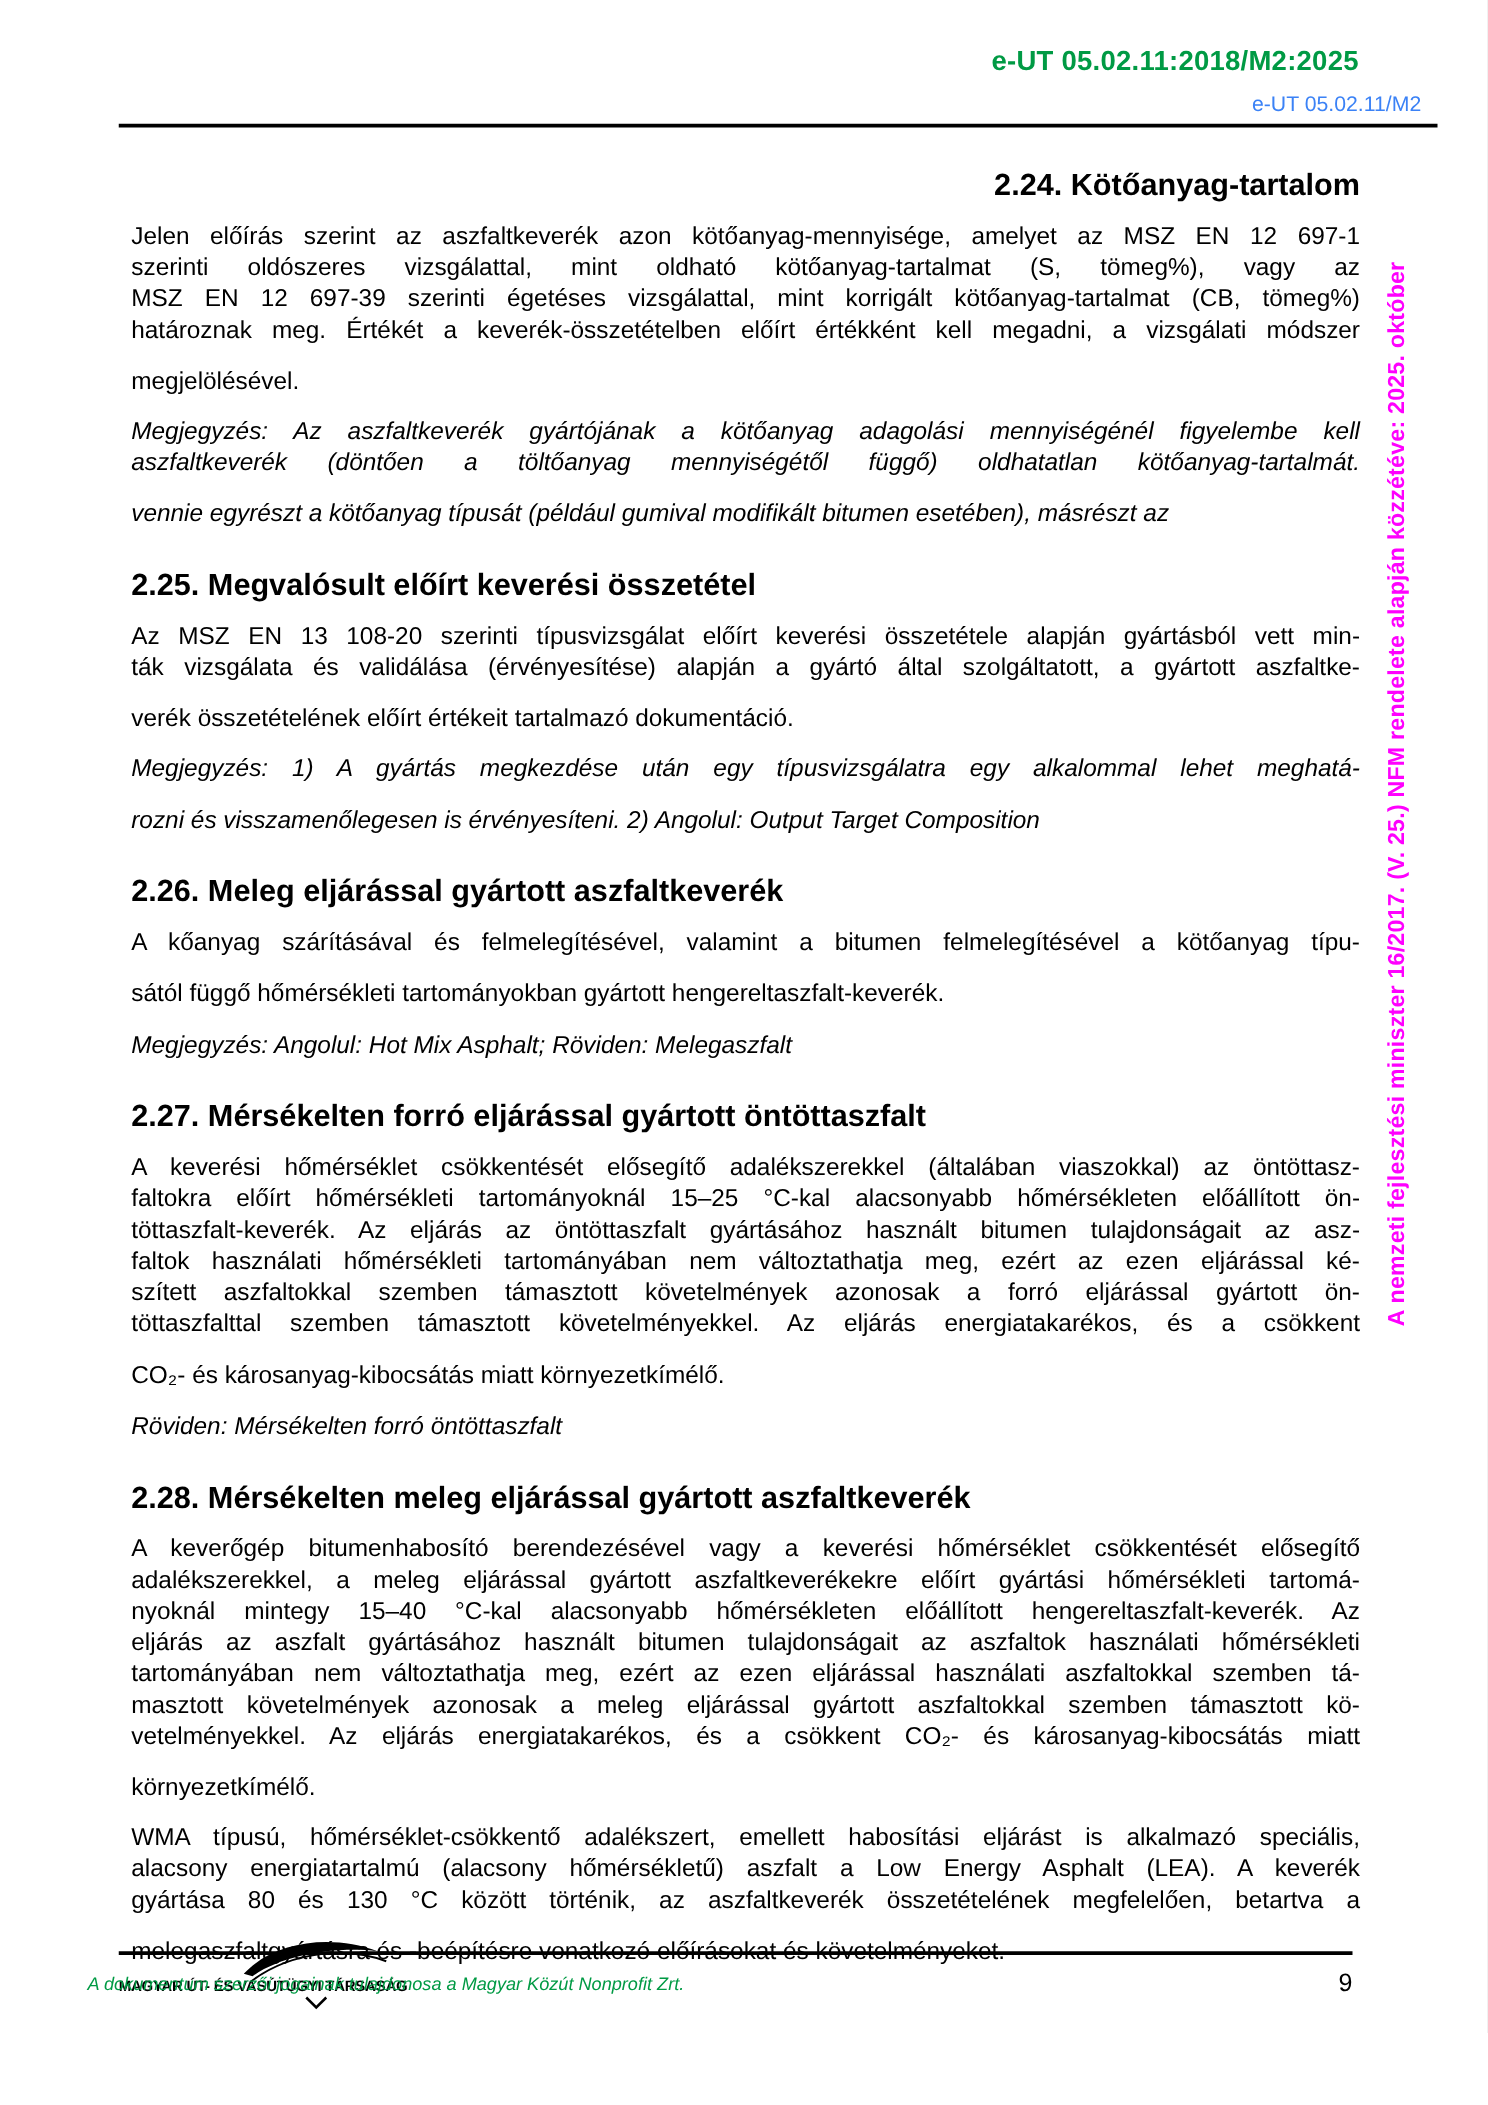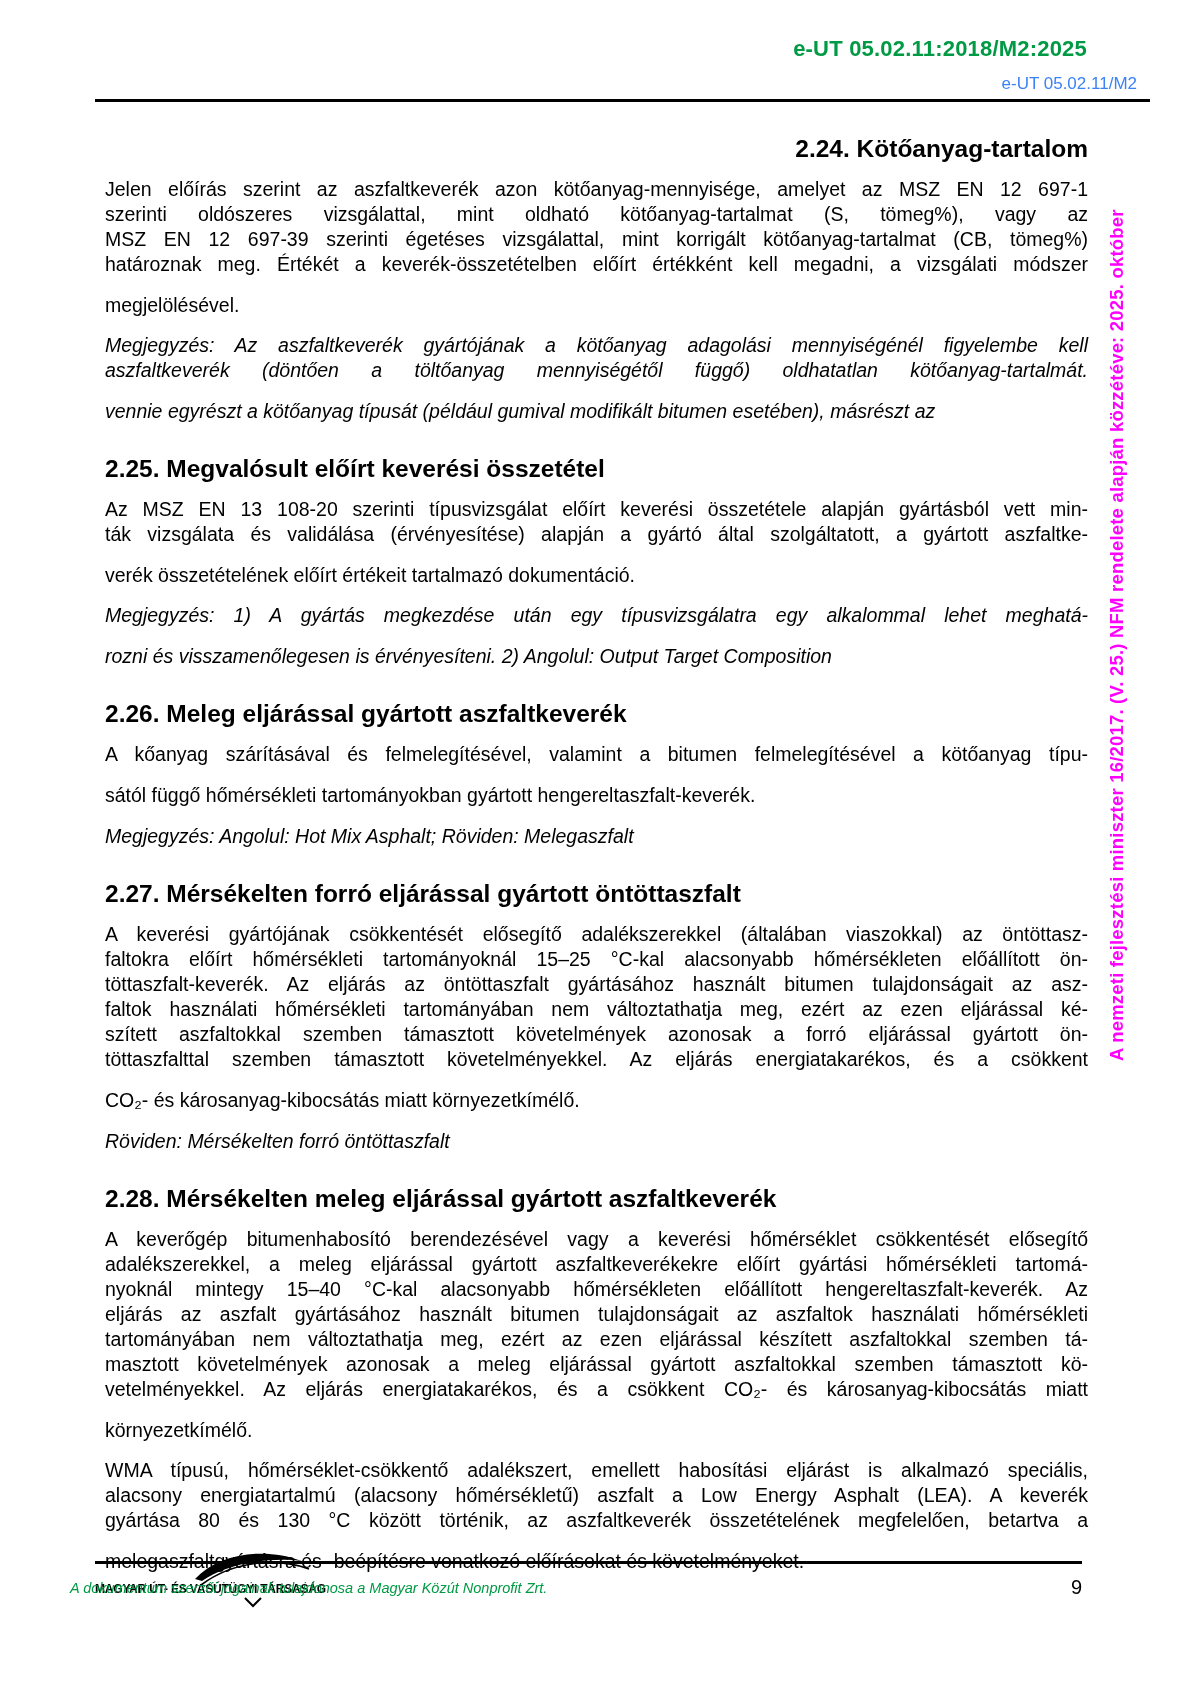--- a/index.html
+++ b/index.html
@@ -168,41 +168,41 @@
           <div class="line">sától függő hőmérsékleti tartományokban gyártott hengereltaszfalt-keverék.</div>
         </div>
       <div class="para italic">
           <div class="line">Megjegyzés: Angolul: Hot Mix Asphalt; Röviden: Melegaszfalt</div>
         </div>
     </section>
 
     <section>
       <h2>2.27. Mérsékelten forró eljárással gyártott öntöttaszfalt</h2>
       <div class="para">
-          <div class="line">A keverési gyártójának csökkentését elősegítő adalékszerekkel (általában viaszokkal) az öntöttasz-</div>
+          <div class="line">A keverési hőmérséklet csökkentését elősegítő adalékszerekkel (általában viaszokkal) az öntöttasz-</div>
           <div class="line">faltokra előírt hőmérsékleti tartományoknál 15–25 °C-kal alacsonyabb hőmérsékleten előállított ön-</div>
           <div class="line">töttaszfalt-keverék. Az eljárás az öntöttaszfalt gyártásához használt bitumen tulajdonságait az asz-</div>
           <div class="line">faltok használati hőmérsékleti tartományában nem változtathatja meg, ezért az ezen eljárással ké-</div>
           <div class="line">szített aszfaltokkal szemben támasztott követelmények azonosak a forró eljárással gyártott ön-</div>
           <div class="line">töttaszfalttal szemben támasztott követelményekkel. Az eljárás energiatakarékos, és a csökkent</div>
           <div class="line">CO₂- és károsanyag-kibocsátás miatt környezetkímélő.</div>
         </div>
       <div class="para italic">
           <div class="line">Röviden: Mérsékelten forró öntöttaszfalt</div>
         </div>
     </section>
 
     <section>
       <h2>2.28. Mérsékelten meleg eljárással gyártott aszfaltkeverék</h2>
       <div class="para">
           <div class="line">A keverőgép bitumenhabosító berendezésével vagy a keverési hőmérséklet csökkentését elősegítő</div>
           <div class="line">adalékszerekkel, a meleg eljárással gyártott aszfaltkeverékekre előírt gyártási hőmérsékleti tartomá-</div>
           <div class="line">nyoknál mintegy 15–40 °C-kal alacsonyabb hőmérsékleten előállított hengereltaszfalt-keverék. Az</div>
           <div class="line">eljárás az aszfalt gyártásához használt bitumen tulajdonságait az aszfaltok használati hőmérsékleti</div>
-          <div class="line">tartományában nem változtathatja meg, ezért az ezen eljárással készített aszfaltokkal szemben tá-</div>
+          <div class="line">tartományában nem változtathatja meg, ezért az ezen eljárással használati aszfaltokkal szemben tá-</div>
           <div class="line">masztott követelmények azonosak a meleg eljárással gyártott aszfaltokkal szemben támasztott kö-</div>
           <div class="line">vetelményekkel. Az eljárás energiatakarékos, és a csökkent CO₂- és károsanyag-kibocsátás miatt</div>
           <div class="line">környezetkímélő.</div>
         </div>
       <div class="para">
           <div class="line">WMA típusú, hőmérséklet-csökkentő adalékszert, emellett habosítási eljárást is alkalmazó speciális,</div>
           <div class="line">alacsony energiatartalmú (alacsony hőmérsékletű) aszfalt a Low Energy Asphalt (LEA). A keverék</div>
           <div class="line">gyártása 80 és 130 °C között történik, az aszfaltkeverék összetételének megfelelően, betartva a</div>
           <div class="line">melegaszfaltgyártásra és -beépítésre vonatkozó előírásokat és követelményeket.</div>
         </div>

